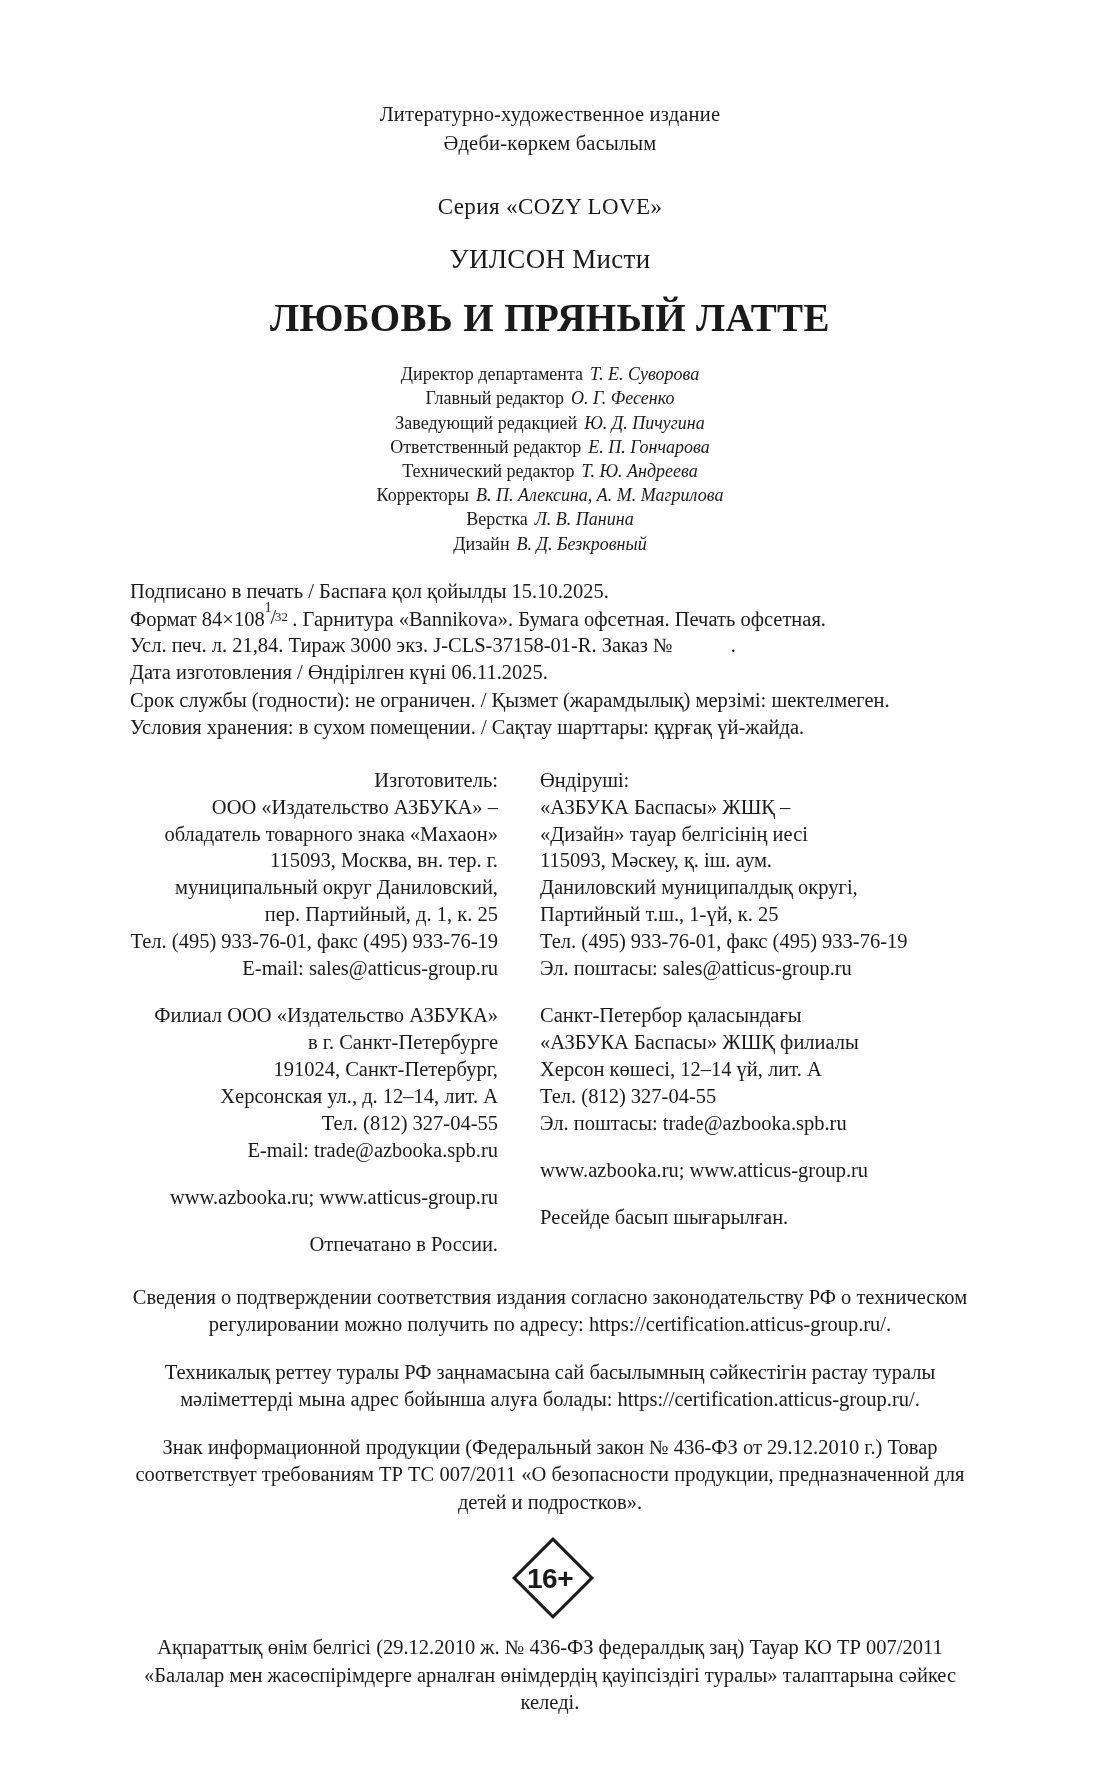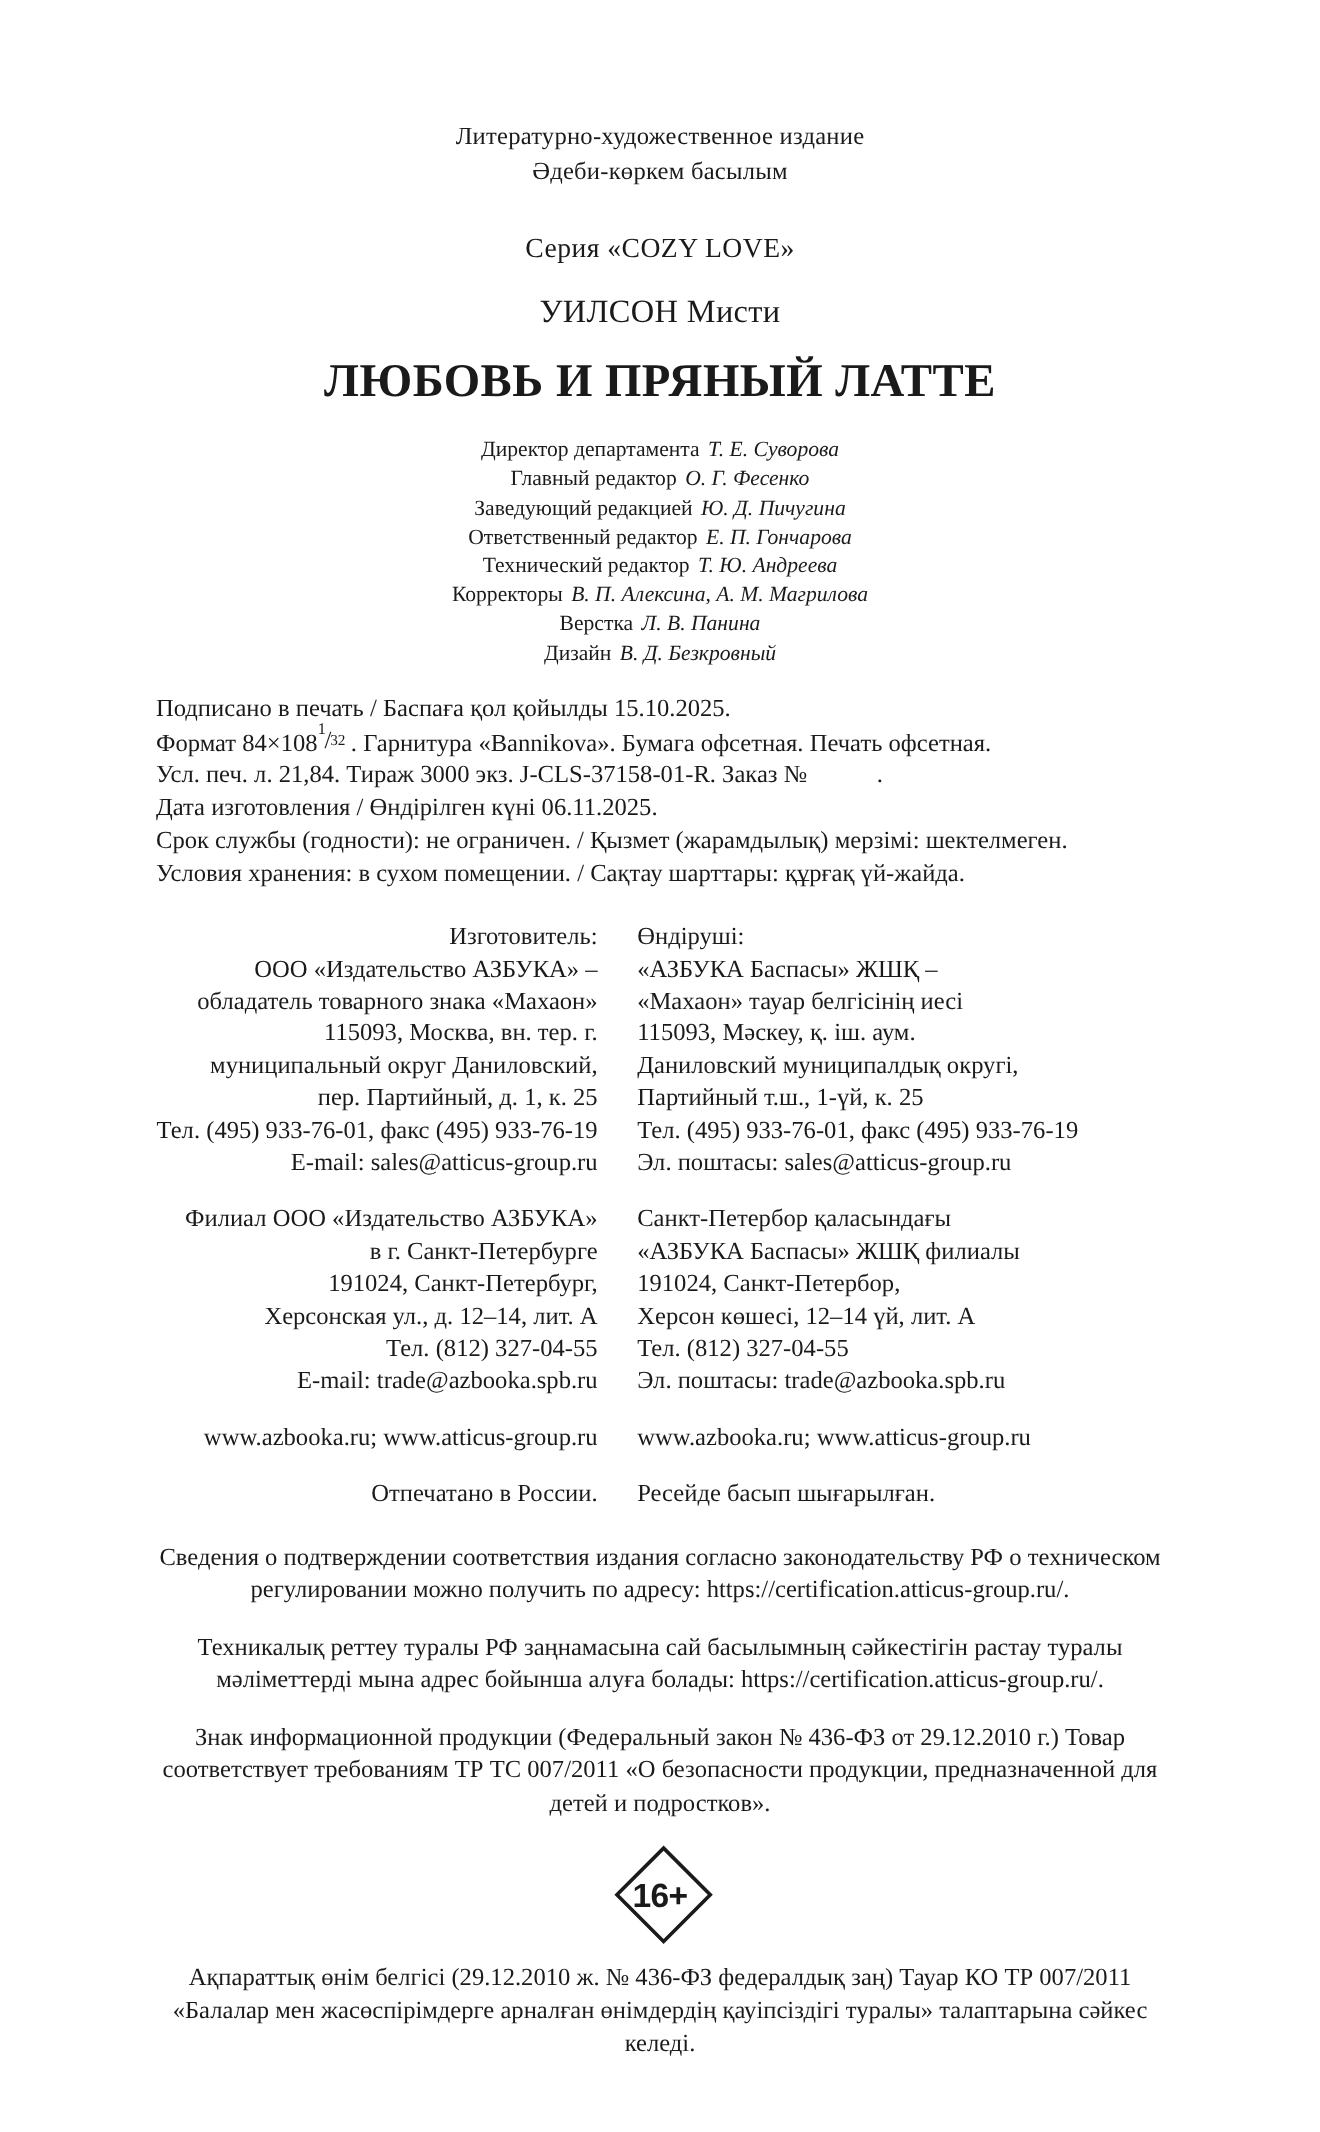--- a/index.html
+++ b/index.html
@@ -91,23 +91,24 @@
     position: absolute;
     left: .82em; top: .34em;
     font-size: .62em;
   }
   .gap-order { display: inline-block; width: 58px; }
 
   
   .imprint {
     margin-top: 26px;
     display: flex;
-    gap: 11px;
+    gap: 0px;
     font-size: 20.5px;
     line-height: 1.315;
+    justify-content: space-between;
   }
   .col-left {
     width: 390px;
     text-align: right;
     padding-right: 22px;
     box-sizing: border-box;
   }
   .col-right {
     width: 430px;
     text-align: left;
@@ -242,31 +243,30 @@
         <div>E-mail: trade@azbooka.spb.ru</div>
       </div>
       <div class="blk">www.azbooka.ru; www.atticus-group.ru</div>
       <div class="blk">Отпечатано в России.</div>
     </div>
 
     <div class="col-right">
       <div class="blk">
         <div>Өндіруші:</div>
         <div>«АЗБУКА Баспасы» ЖШҚ –</div>
-        <div>«Махаон» тауар белгісінің иесі</div>
+        <div>«Дизайн» тауар белгісінің иесі</div>
         <div>115093, Мәскеу, қ. іш. аум.</div>
         <div>Даниловский муниципалдық округі,</div>
         <div>Партийный т.ш., 1-үй, к. 25</div>
         <div>Тел. (495) 933-76-01, факс (495) 933-76-19</div>
         <div>Эл. поштасы: sales@atticus-group.ru</div>
       </div>
       <div class="blk">
         <div>Санкт-Петербор қаласындағы</div>
         <div>«АЗБУКА Баспасы» ЖШҚ филиалы</div>
-        <div>191024, Санкт-Петербор,</div>
         <div>Херсон көшесі, 12–14 үй, лит. А</div>
         <div>Тел. (812) 327-04-55</div>
         <div>Эл. поштасы: trade@azbooka.spb.ru</div>
       </div>
       <div class="blk">www.azbooka.ru; www.atticus-group.ru</div>
       <div class="blk">Ресейде басып шығарылған.</div>
     </div>
 
   </div>
 

